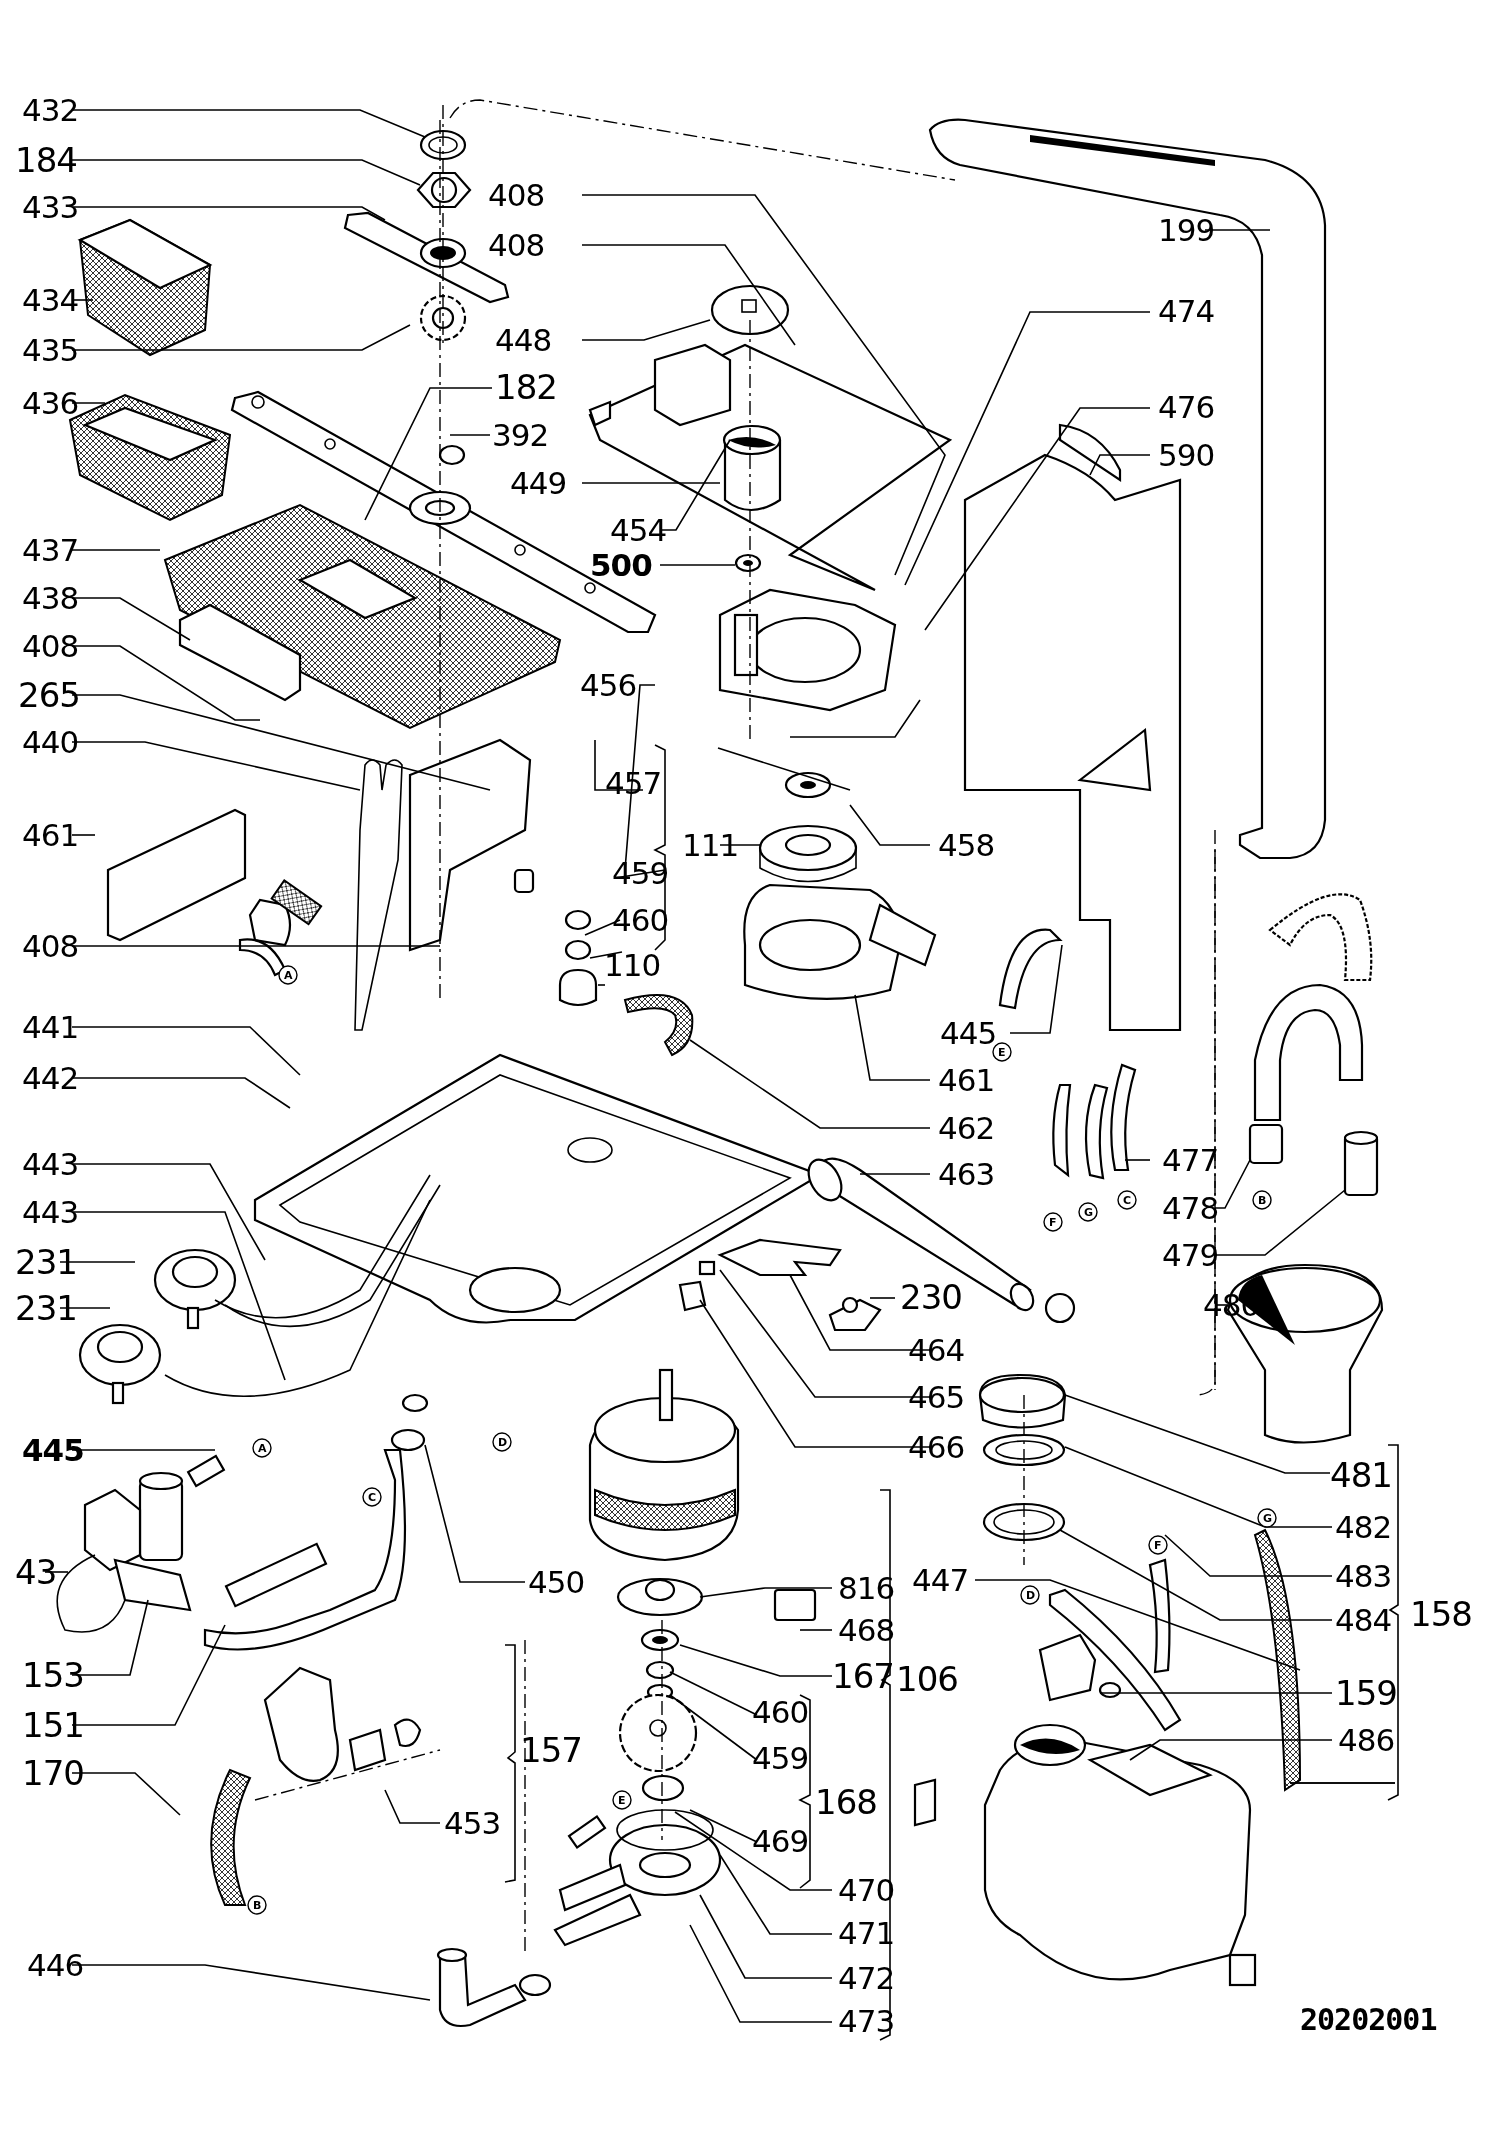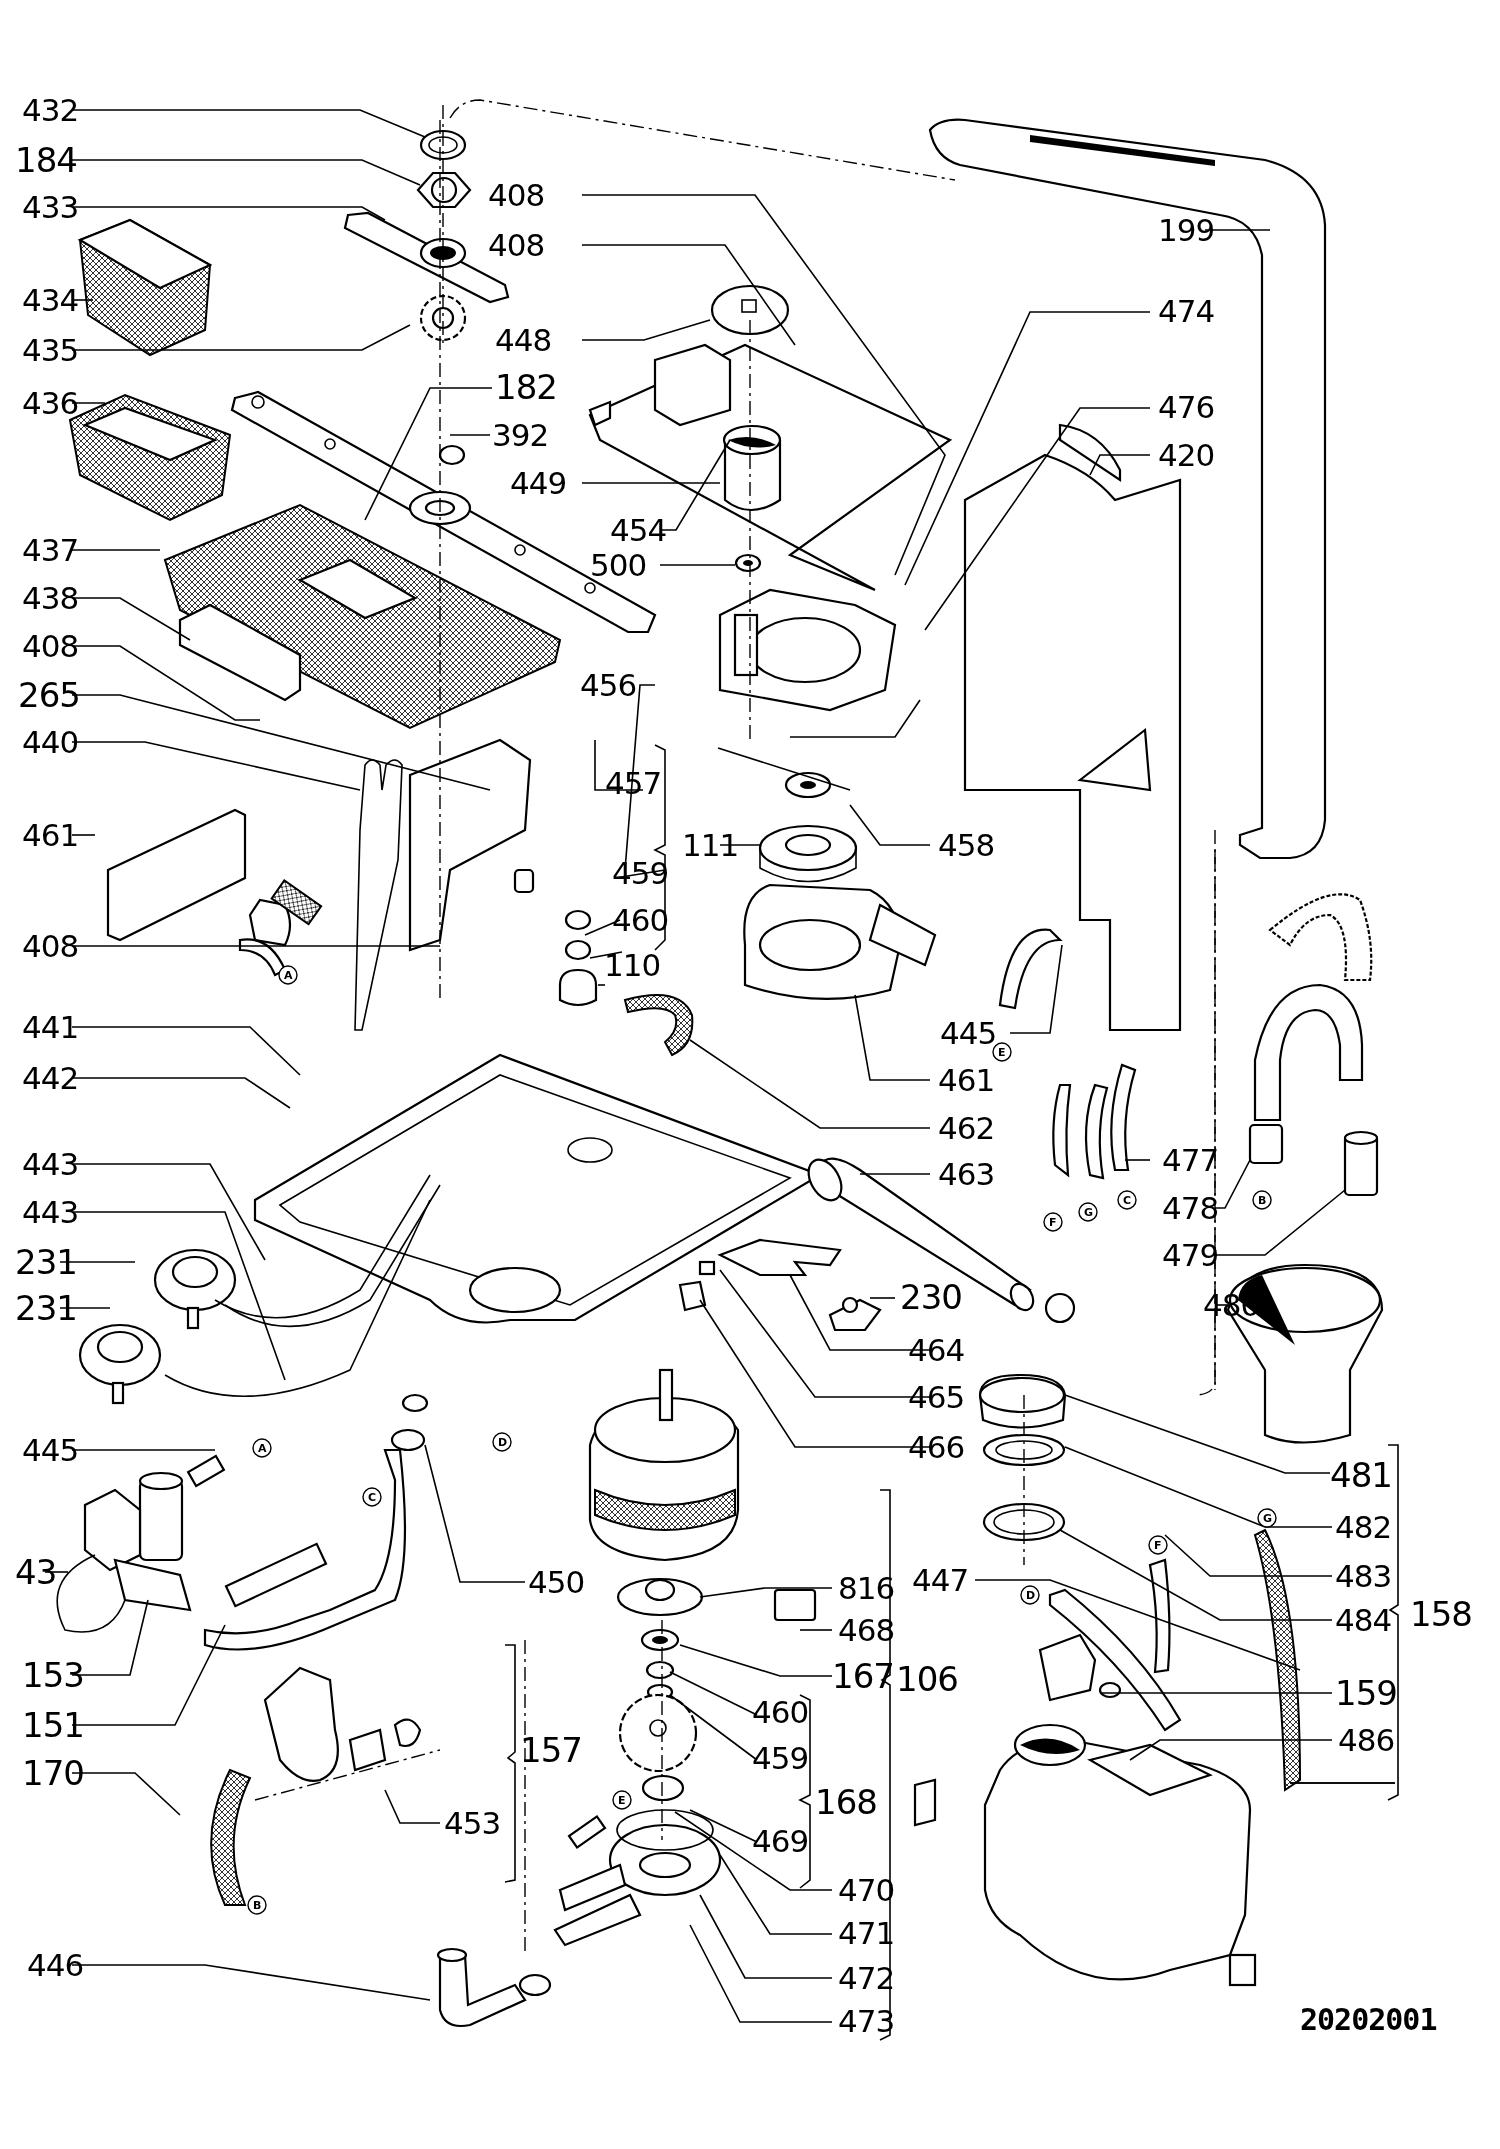--- a/index.html
+++ b/index.html
@@ -1,21 +1,21 @@
 <!DOCTYPE html>
 <html><head>
 <meta charset="utf-8">
 <style>
   html,body{margin:0;padding:0;background:#fff;}
   #page{position:relative;width:1500px;height:2149px;background:#fff;overflow:hidden;
         font-family:"DejaVu Sans","Liberation Sans",sans-serif;color:#000;}
   svg#art{position:absolute;left:0;top:0;width:1500px;height:2149px;}
   .lbl{position:absolute;font-size:31px;line-height:1;letter-spacing:-1px;white-space:nowrap;}
   .lbl.big{font-size:34px;}
-  .lbl.bold{font-weight:normal;}
+  .lbl.bold{font-weight:bold;}
   #doc-id{position:absolute;left:1300px;top:2002px;font-size:30px;font-family:"DejaVu Sans Mono","Liberation Mono",monospace;font-weight:bold;letter-spacing:-1px;}
   .part{fill:#fff;stroke:#000;stroke-width:2.2;}
   .thin{fill:none;stroke:#000;stroke-width:1.6;}
   .leader{fill:none;stroke:#000;stroke-width:1.6;}
   .dash{fill:none;stroke:#000;stroke-width:1.4;stroke-dasharray:14 5 3 5;}
   .mesh{fill:url(#hatch);stroke:#000;stroke-width:2;}
   .dark{fill:#000;}
   .tag circle{fill:#fff;stroke:#000;stroke-width:1.4;}
   .tag text{font-size:11px;font-weight:bold;font-family:"DejaVu Sans",sans-serif;}
 </style>
@@ -552,21 +552,21 @@
 <span class="lbl" style="left:838px;top:1875px">470</span>
 <span class="lbl" style="left:838px;top:1918px">471</span>
 <span class="lbl" style="left:838px;top:1963px">472</span>
 <span class="lbl" style="left:838px;top:2006px">473</span>
 <span class="lbl big" style="left:520px;top:1733px">157</span>
 <span class="lbl" style="left:444px;top:1808px">453</span>
 
 <span class="lbl" style="left:1158px;top:215px">199</span>
 <span class="lbl" style="left:1158px;top:296px">474</span>
 <span class="lbl" style="left:1158px;top:392px">476</span>
-<span class="lbl" style="left:1158px;top:440px">420</span>
+<span class="lbl" style="left:1158px;top:440px">590</span>
 <span class="lbl" style="left:940px;top:1018px">445</span>
 <span class="lbl" style="left:1162px;top:1145px">477</span>
 <span class="lbl" style="left:1162px;top:1193px">478</span>
 <span class="lbl" style="left:1162px;top:1240px">479</span>
 <span class="lbl" style="left:1203px;top:1290px">480</span>
 <span class="lbl big" style="left:1330px;top:1458px">481</span>
 <span class="lbl" style="left:1335px;top:1512px">482</span>
 <span class="lbl" style="left:1335px;top:1561px">483</span>
 <span class="lbl" style="left:1335px;top:1605px">484</span>
 <span class="lbl" style="left:912px;top:1565px">447</span>

